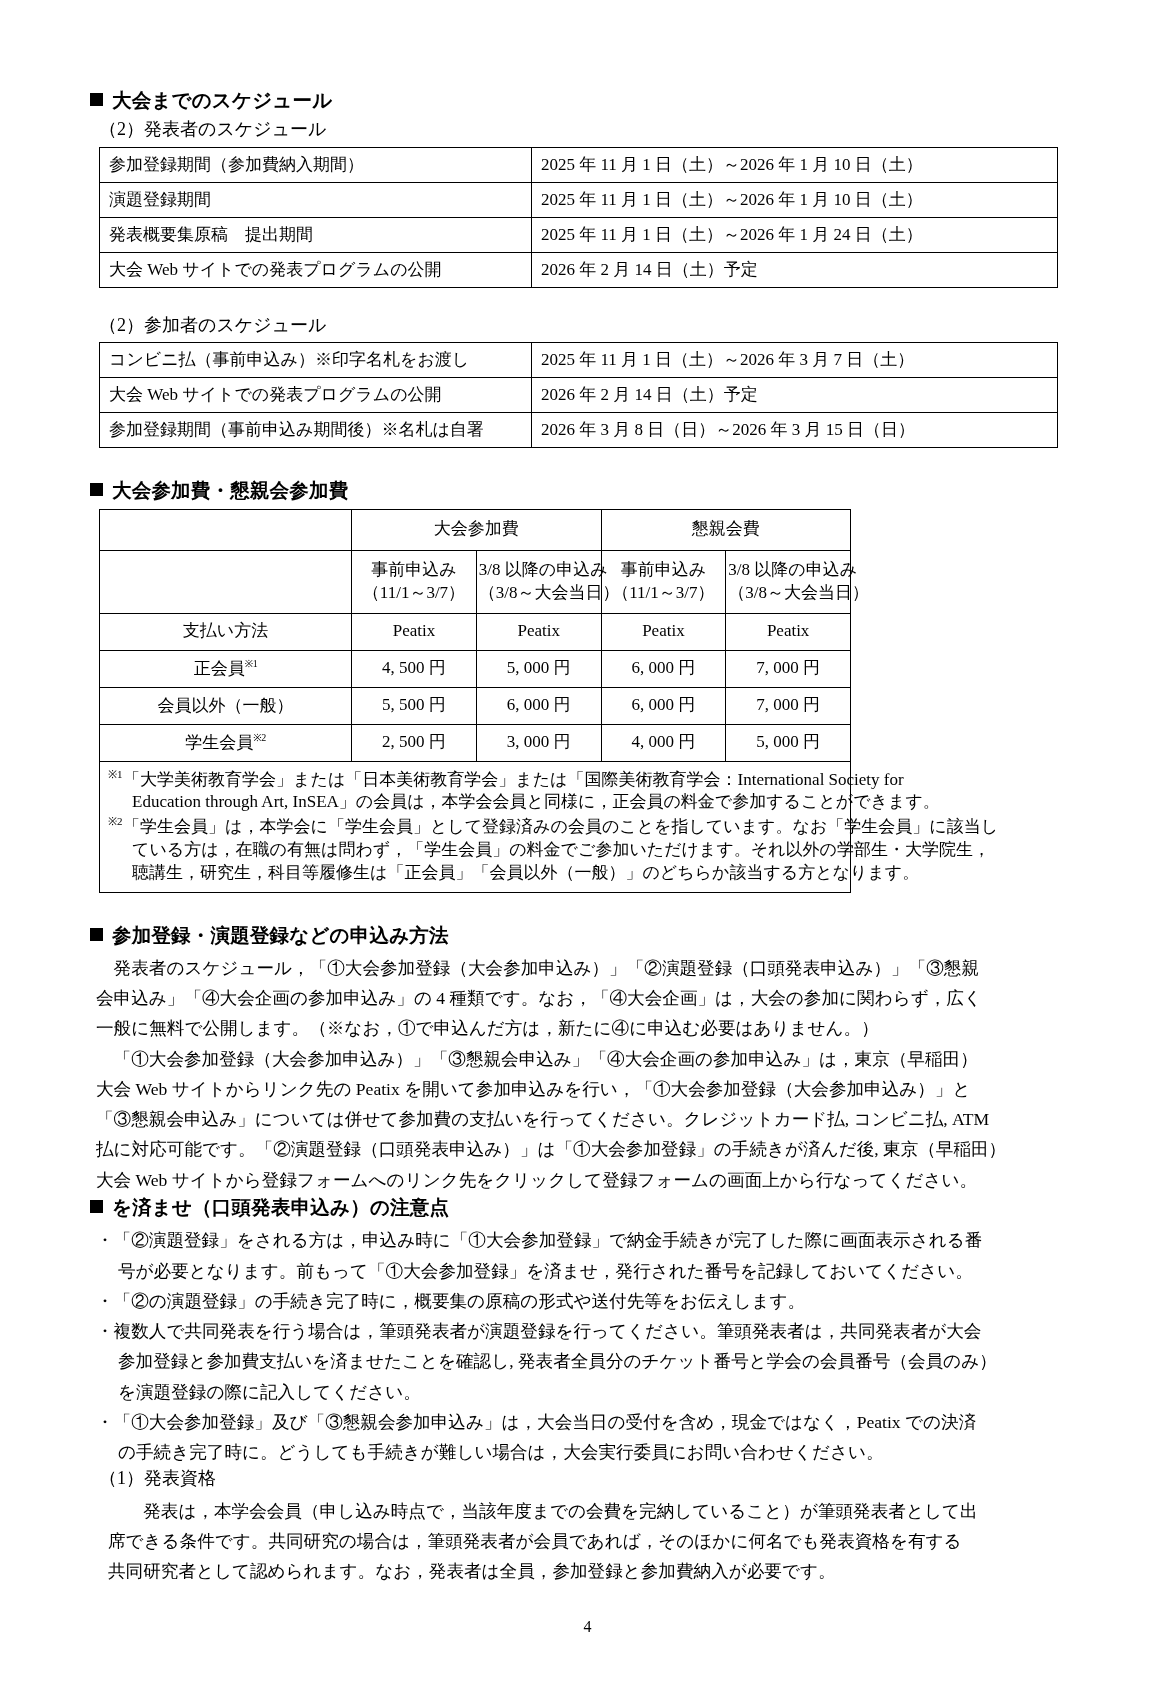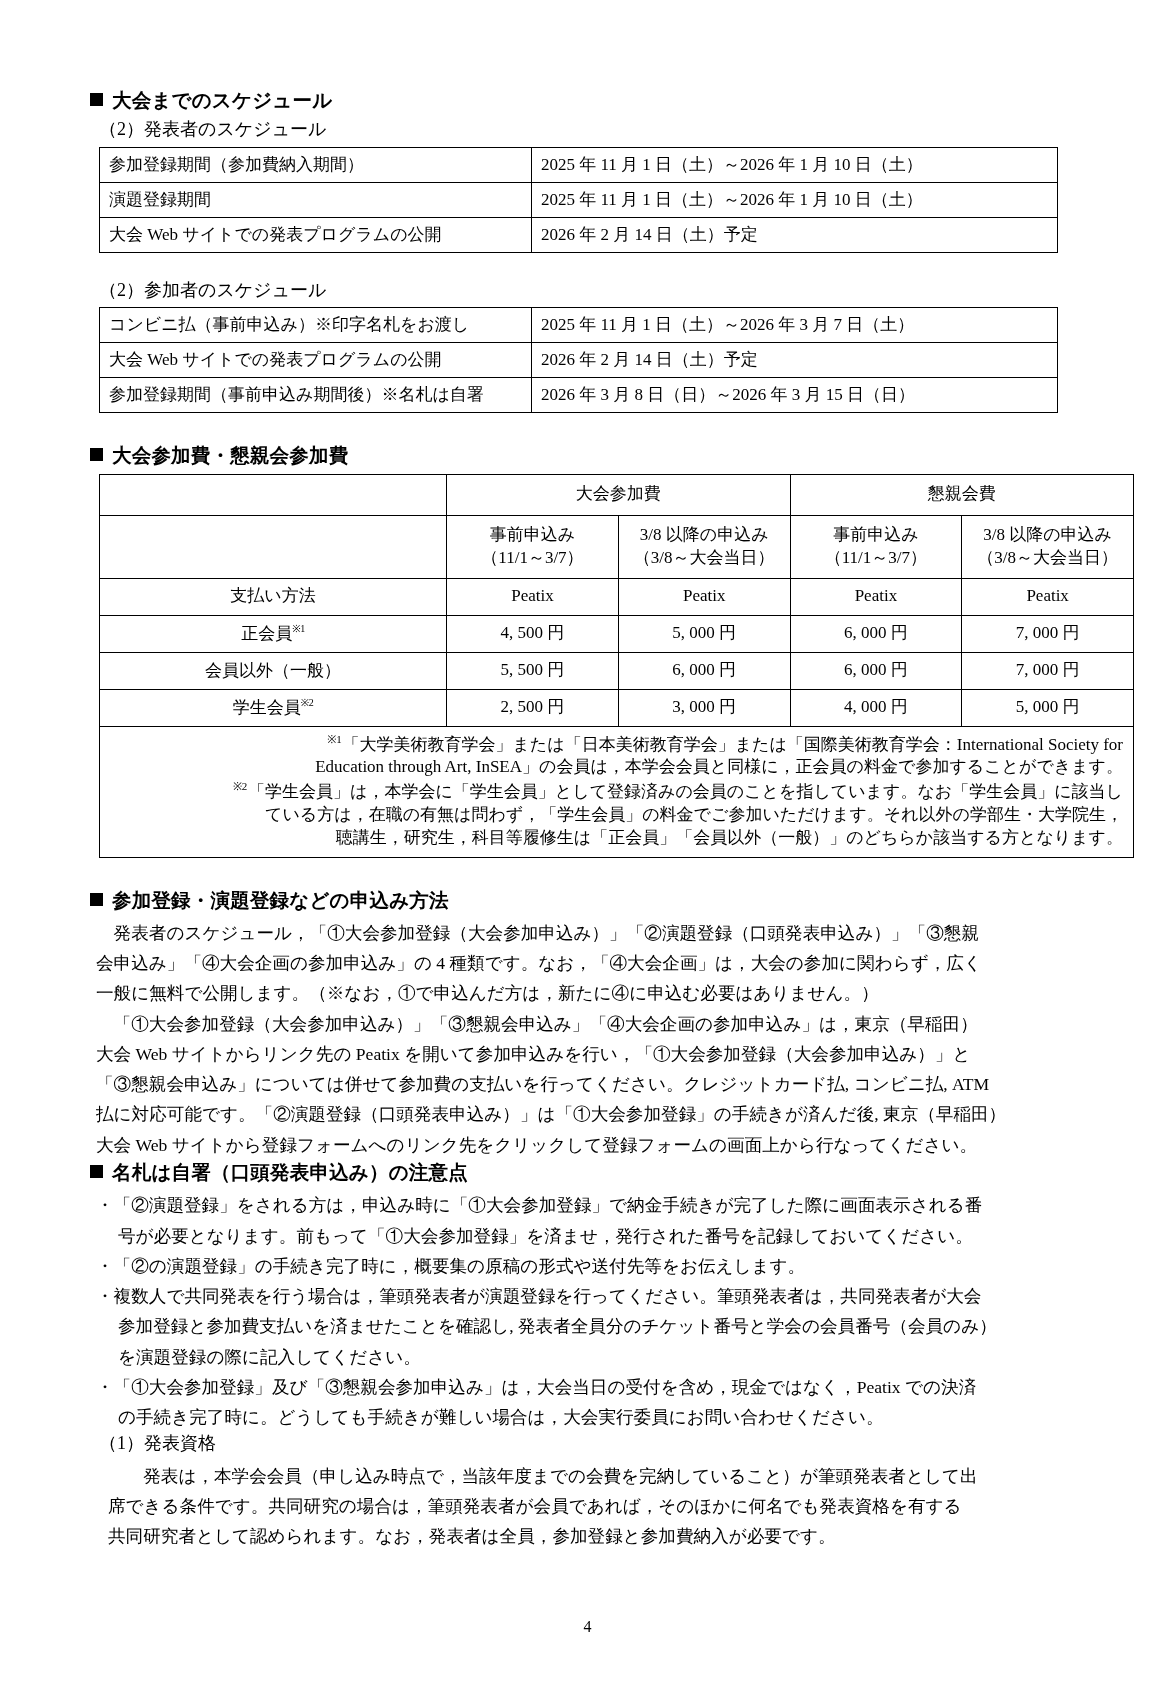--- a/index.html
+++ b/index.html
@@ -69,21 +69,21 @@
     white-space: nowrap;
   }
   table.sched td.c1 { width: 414px; }
   table.sched td.c2 { width: 508px; }
 
   .gap-sm { height: 26px; }
   .gap-md { height: 30px; }
 
   
   table.fee {
-    width: 1035px;
+    width: 752px;
     margin-left: 9px;
   }
   table.fee td {
     border: 1.1px solid #000;
     font-size: 17px;
     text-align: center;
     padding: 3px 2px;
     line-height: 1.35;
     white-space: nowrap;
   }
@@ -162,20 +162,24 @@
     <tbody>
       <tr>
         <td class="c1">参加登録期間（参加費納入期間）</td>
         <td class="c2">2025 年 11 月 1 日（土）～2026 年 1 月 10 日（土）</td>
       </tr>
       <tr>
         <td class="c1">演題登録期間</td>
         <td class="c2">2025 年 11 月 1 日（土）～2026 年 1 月 10 日（土）</td>
       </tr>
       <tr>
+        <td class="c1">発表概要集原稿　提出期間</td>
+        <td class="c2">2025 年 11 月 1 日（土）～2026 年 1 月 24 日（土）</td>
+      </tr>
+      <tr>
         <td class="c1">大会 Web サイトでの発表プログラムの公開</td>
         <td class="c2">2026 年 2 月 14 日（土）予定</td>
       </tr>
     </tbody>
   </table>
 
   <div class="gap-sm"></div>
 
   <div class="subhead">（2）参加者のスケジュール</div>
 
@@ -282,21 +286,21 @@
 
   <p class="para">
     <span class="ln">　「①大会参加登録（大会参加申込み）」「③懇親会申込み」「④大会企画の参加申込み」は，東京（早稲田）</span>
     <span class="ln">大会 Web サイトからリンク先の Peatix を開いて参加申込みを行い，「①大会参加登録（大会参加申込み）」と</span>
     <span class="ln">「③懇親会申込み」については併せて参加費の支払いを行ってください。クレジットカード払, コンビニ払, ATM</span>
     <span class="ln">払に対応可能です。「②演題登録（口頭発表申込み）」は「①大会参加登録」の手続きが済んだ後, 東京（早稲田）</span>
     <span class="ln">大会 Web サイトから登録フォームへのリンク先をクリックして登録フォームの画面上から行なってください。</span>
   </p>
 
   <div class="h-square">
-    <span class="sq"></span><span>名札は自署（口頭発表申込み）の注意点</span>
+    <span class="sq"></span><span>を済ませ（口頭発表申込み）の注意点</span>
   </div>
 
   <ul class="bullets">
     <li>
       <span class="ln">・「②演題登録」をされる方は，申込み時に「①大会参加登録」で納金手続きが完了した際に画面表示される番</span>
       <span class="ln cont">号が必要となります。前もって「①大会参加登録」を済ませ，発行された番号を記録しておいてください。</span>
     </li>
     <li>
       <span class="ln">・「②の演題登録」の手続き完了時に，概要集の原稿の形式や送付先等をお伝えします。</span>
     </li>

